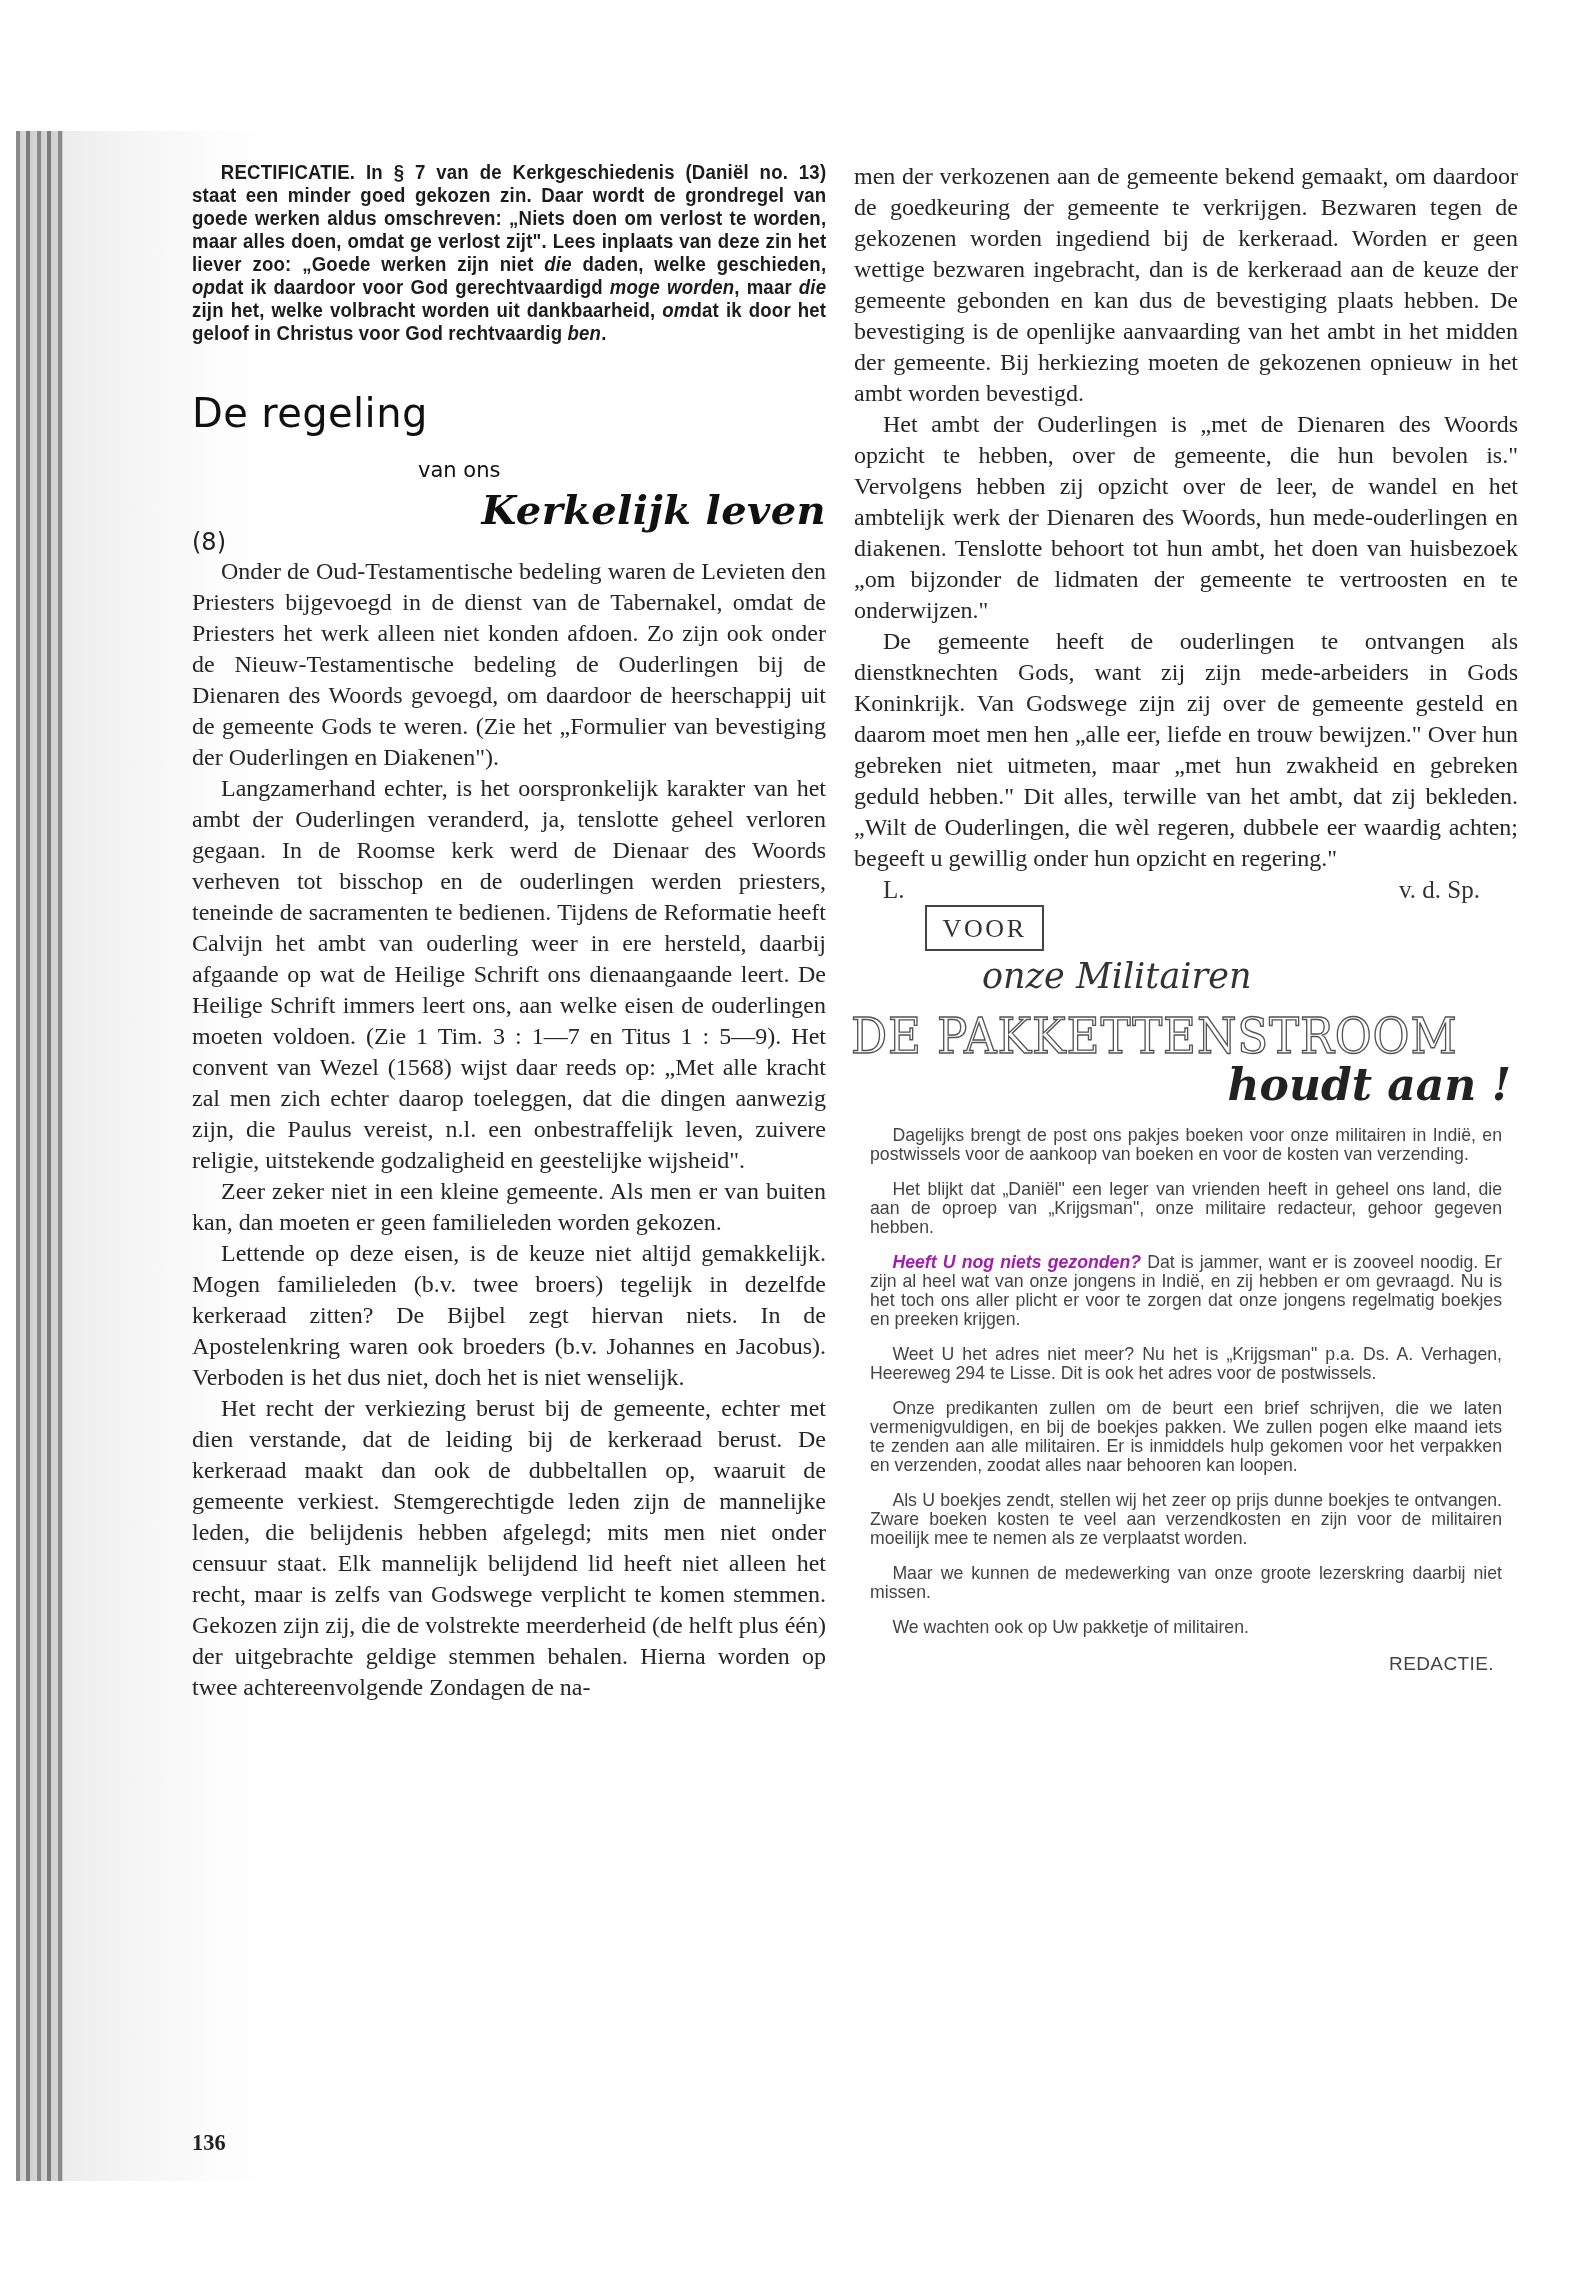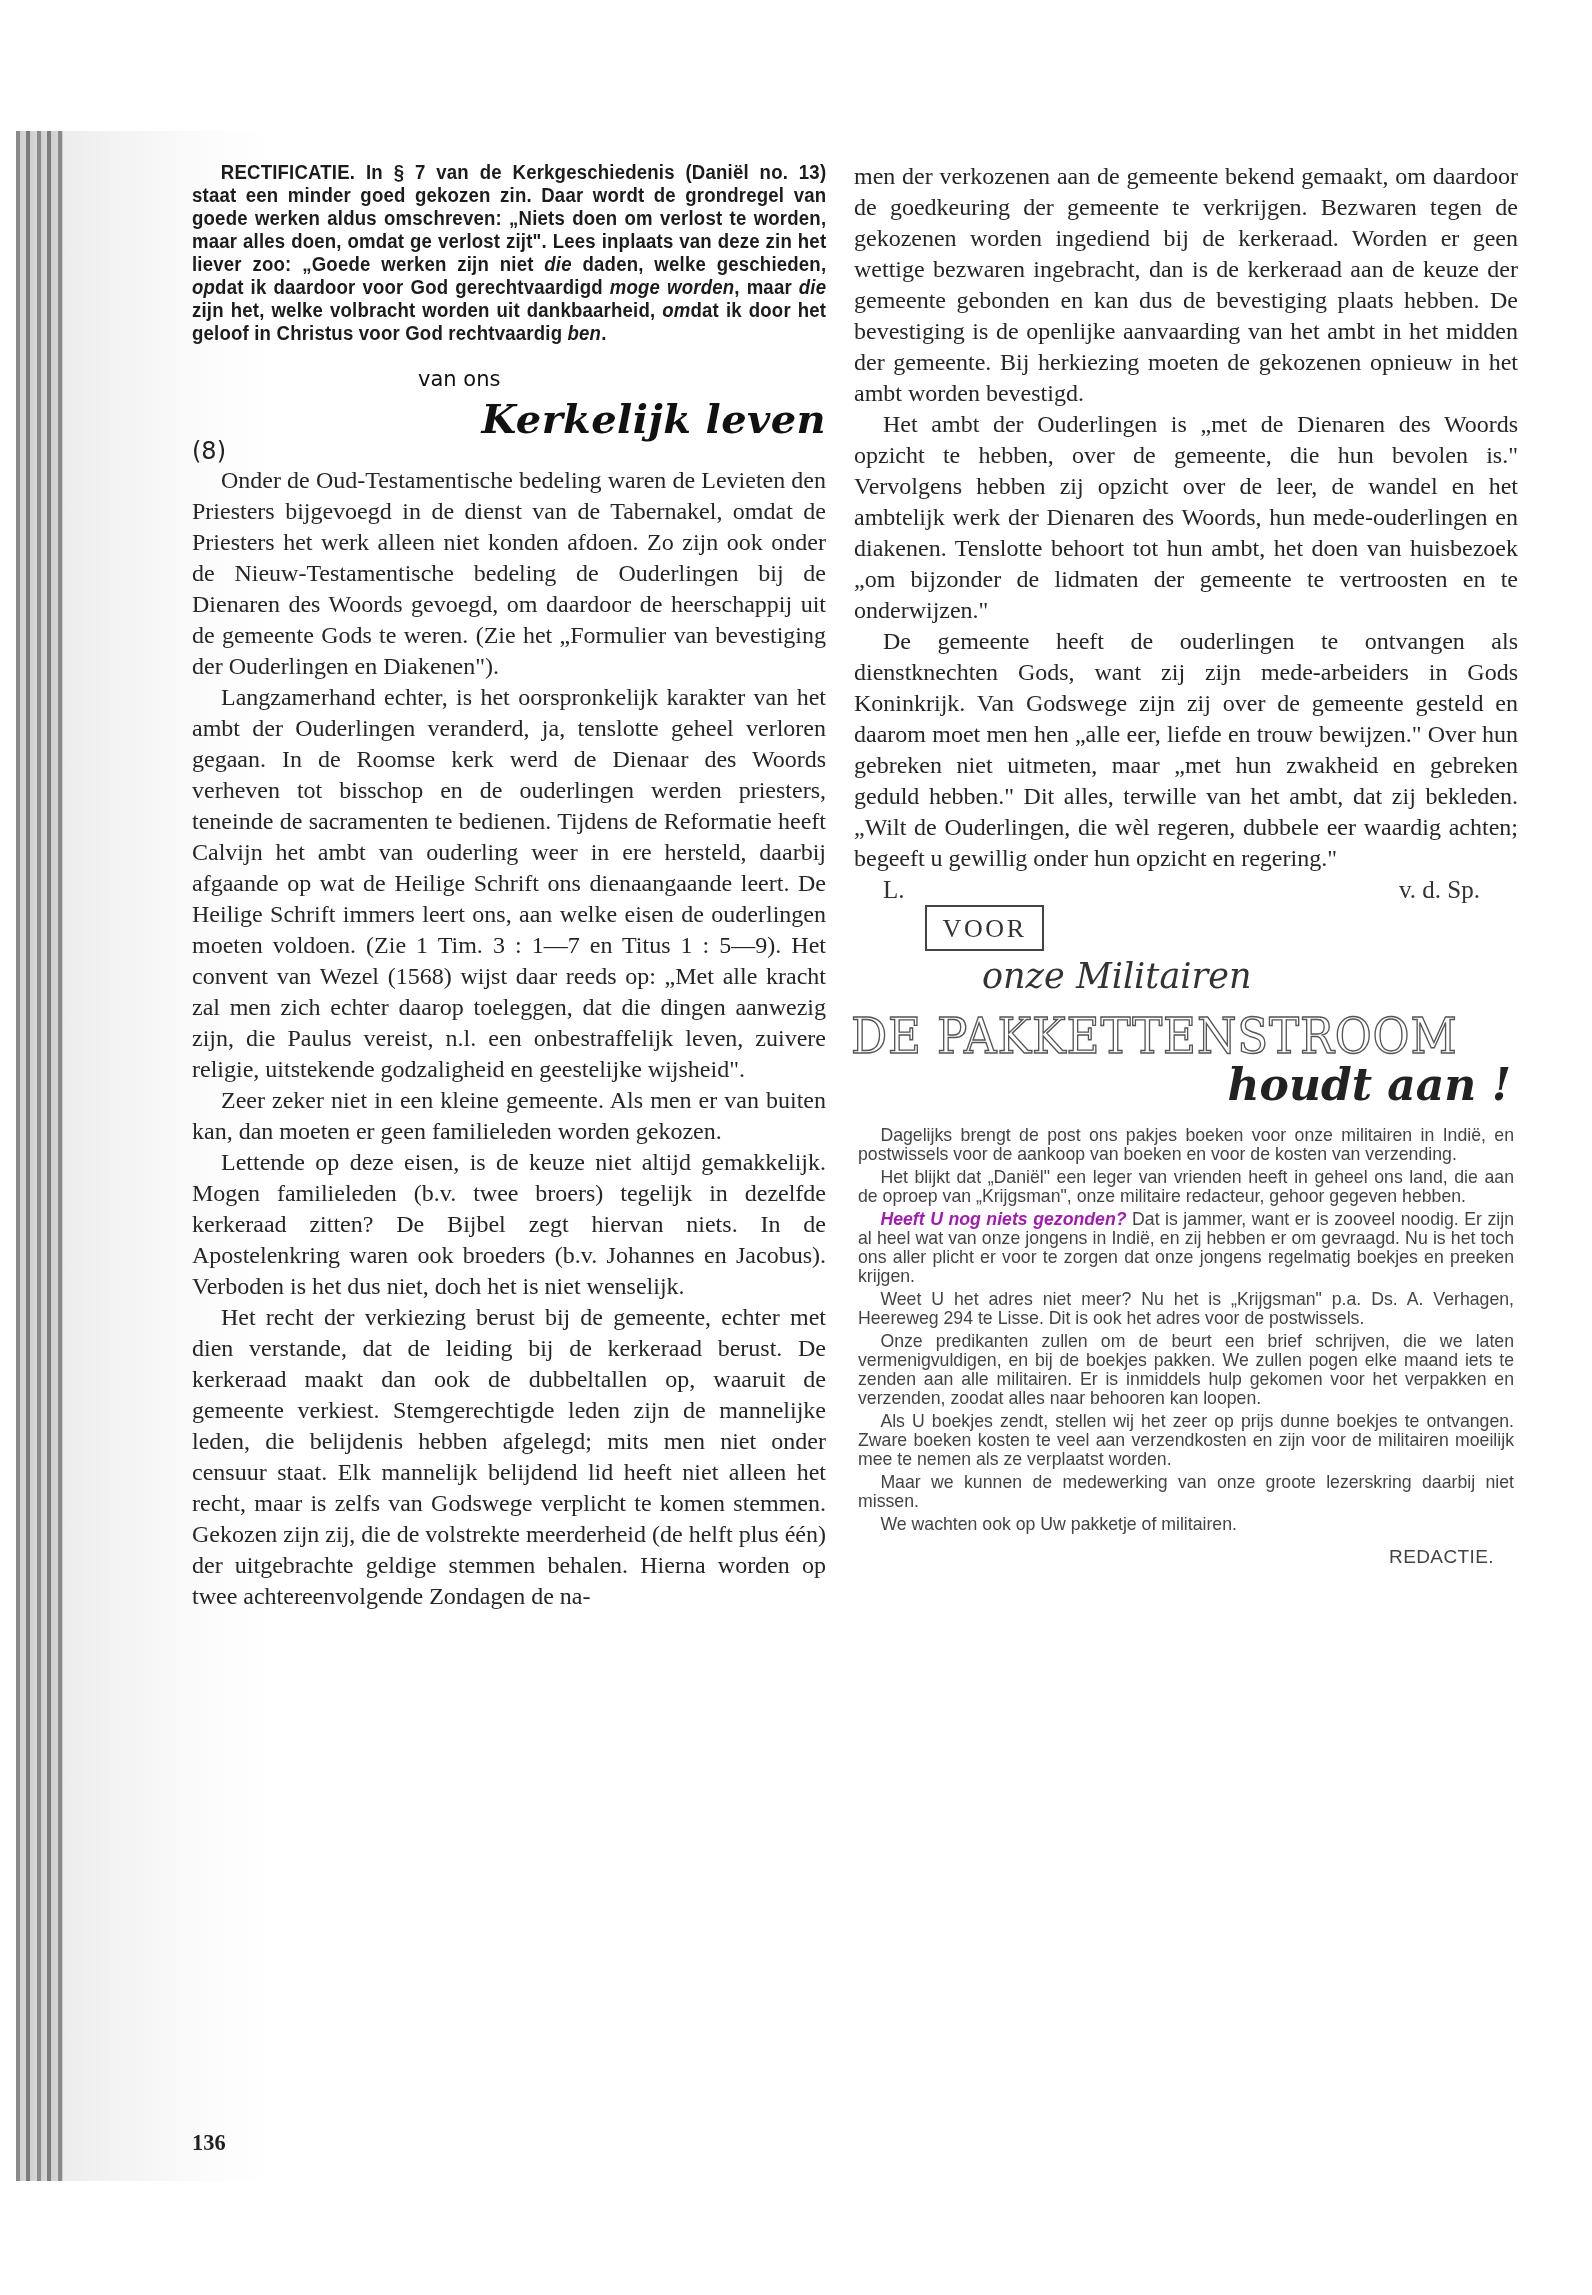--- a/index.html
+++ b/index.html
@@ -58,33 +58,34 @@
     font-family:"DejaVu Serif", serif; font-size:48px; letter-spacing:0.9px; color:#ffffff;
     -webkit-text-stroke:1.4px #555; margin-top:12px; margin-left:-3.5px; white-space:nowrap;
     transform:scaleX(0.94); transform-origin:left;
   }
   .houdt { font-family:"DejaVu Serif", serif; font-style:italic; font-weight:bold; font-size:44px; color:#222; text-align:right; margin-right:7px; margin-top:-5.2px; }
 
   .small-text {
     font-family:"Liberation Sans", sans-serif; font-size:17.7px; line-height:19px;
     text-align:justify; color:#444; margin-top:15.5px;
   }
-  .small-text p { margin:4px; text-indent:22.4px; }
+  .small-text p { margin:16px; text-indent:22.4px; }
   .small-text i { font-style:italic; font-weight:bold; color:#a21caf; }
   .redactie { text-align:right; font-family:"Liberation Sans", sans-serif; font-size:19px; color:#444; margin-top:12px; margin-right:24px; letter-spacing:0.4px; }
 </style>
 </head>
 <body>
 
 <div class="page"></div>
 <div class="binding"></div>
 
 <div class="col col-left">
   <div class="rect"><span class="lead"></span><span>RECTIFICATIE.</span><span> In § 7 van de Kerkgeschiedenis (Daniël no. 13) staat een minder goed gekozen zin. Daar wordt de grondregel van goede werken aldus omschreven: „Niets doen om verlost te worden, maar alles doen, omdat ge verlost zijt". Lees inplaats van deze zin het liever zoo: „Goede werken zijn niet </span><i>die</i><span> daden, welke geschieden, </span><i>op</i><span>dat ik daardoor voor God gerechtvaardigd </span><i>moge worden</i><span>, maar </span><i>die</i><span> zijn het, welke volbracht worden uit dankbaarheid, </span><i>om</i><span>dat ik door het geloof in Christus voor God rechtvaardig </span><i>ben</i><span>.</span></div>
 
+  <div class="title-main">De regeling</div>
   <div class="title-van">van ons</div>
   <div class="title-script">Kerkelijk leven</div>
   <div class="part-num">(8)</div>
 
   <div class="body-text">
     <p>Onder de Oud-Testamentische bedeling waren de Levieten den Priesters bijgevoegd in de dienst van de Tabernakel, omdat de Priesters het werk alleen niet konden afdoen. Zo zijn ook onder de Nieuw-Testamentische bedeling de Ouderlingen bij de Dienaren des Woords gevoegd, om daardoor de heerschappij uit de gemeente Gods te weren. (Zie het „Formulier van bevestiging der Ouderlingen en Diakenen").</p>
     <p>Langzamerhand echter, is het oorspronkelijk karakter van het ambt der Ouderlingen veranderd, ja, tenslotte geheel verloren gegaan. In de Roomse kerk werd de Dienaar des Woords verheven tot bisschop en de ouderlingen werden priesters, teneinde de sacramenten te bedienen. Tijdens de Reformatie heeft Calvijn het ambt van ouderling weer in ere hersteld, daarbij afgaande op wat de Heilige Schrift ons dienaangaande leert. De Heilige Schrift immers leert ons, aan welke eisen de ouderlingen moeten voldoen. (Zie 1 Tim. 3 : 1—7 en Titus 1 : 5—9). Het convent van Wezel (1568) wijst daar reeds op: „Met alle kracht zal men zich echter daarop toeleggen, dat die dingen aanwezig zijn, die Paulus vereist, n.l. een onbestraffelijk leven, zuivere religie, uitstekende godzaligheid en geestelijke wijsheid".</p>
     <p>Zeer zeker niet in een kleine gemeente. Als men er van buiten kan, dan moeten er geen familieleden worden gekozen.</p>
     <p>Lettende op deze eisen, is de keuze niet altijd gemakkelijk. Mogen familieleden (b.v. twee broers) tegelijk in dezelfde kerkeraad zitten? De Bijbel zegt hiervan niets. In de Apostelenkring waren ook broeders (b.v. Johannes en Jacobus). Verboden is het dus niet, doch het is niet wenselijk.</p>
     <p>Het recht der verkiezing berust bij de gemeente, echter met dien verstande, dat de leiding bij de kerkeraad berust. De kerkeraad maakt dan ook de dubbeltallen op, waaruit de gemeente verkiest. Stemgerechtigde leden zijn de mannelijke leden, die belijdenis hebben afgelegd; mits men niet onder censuur staat. Elk mannelijk belijdend lid heeft niet alleen het recht, maar is zelfs van Godswege verplicht te komen stemmen. Gekozen zijn zij, die de volstrekte meerderheid (de helft plus één) der uitgebrachte geldige stemmen behalen. Hierna worden op twee achtereenvolgende Zondagen de na-</p>

